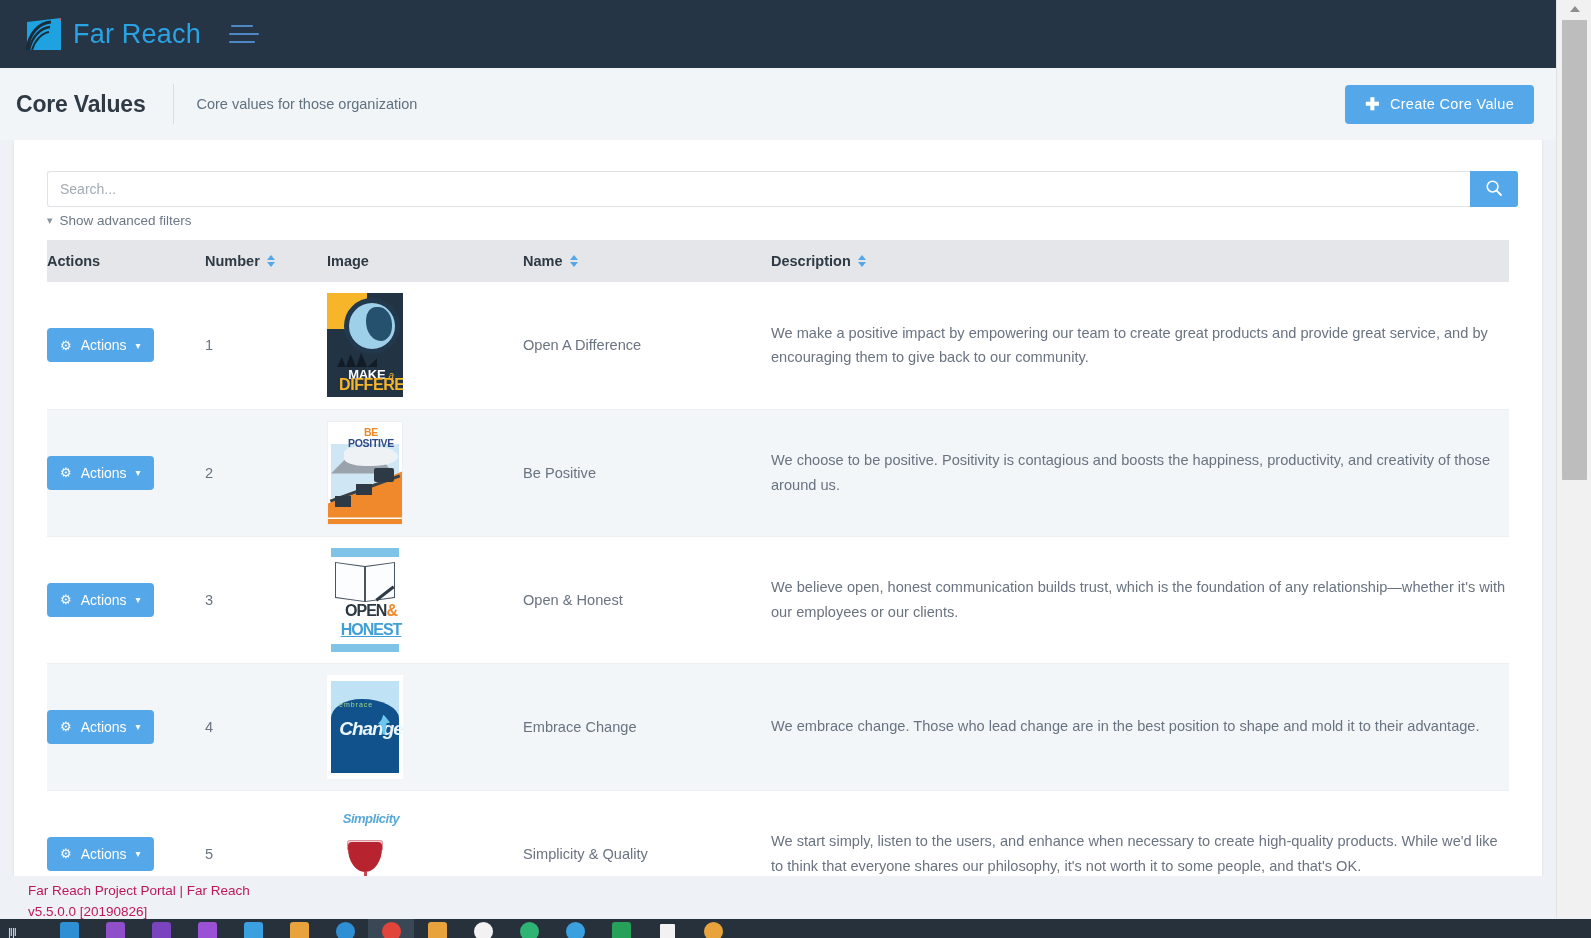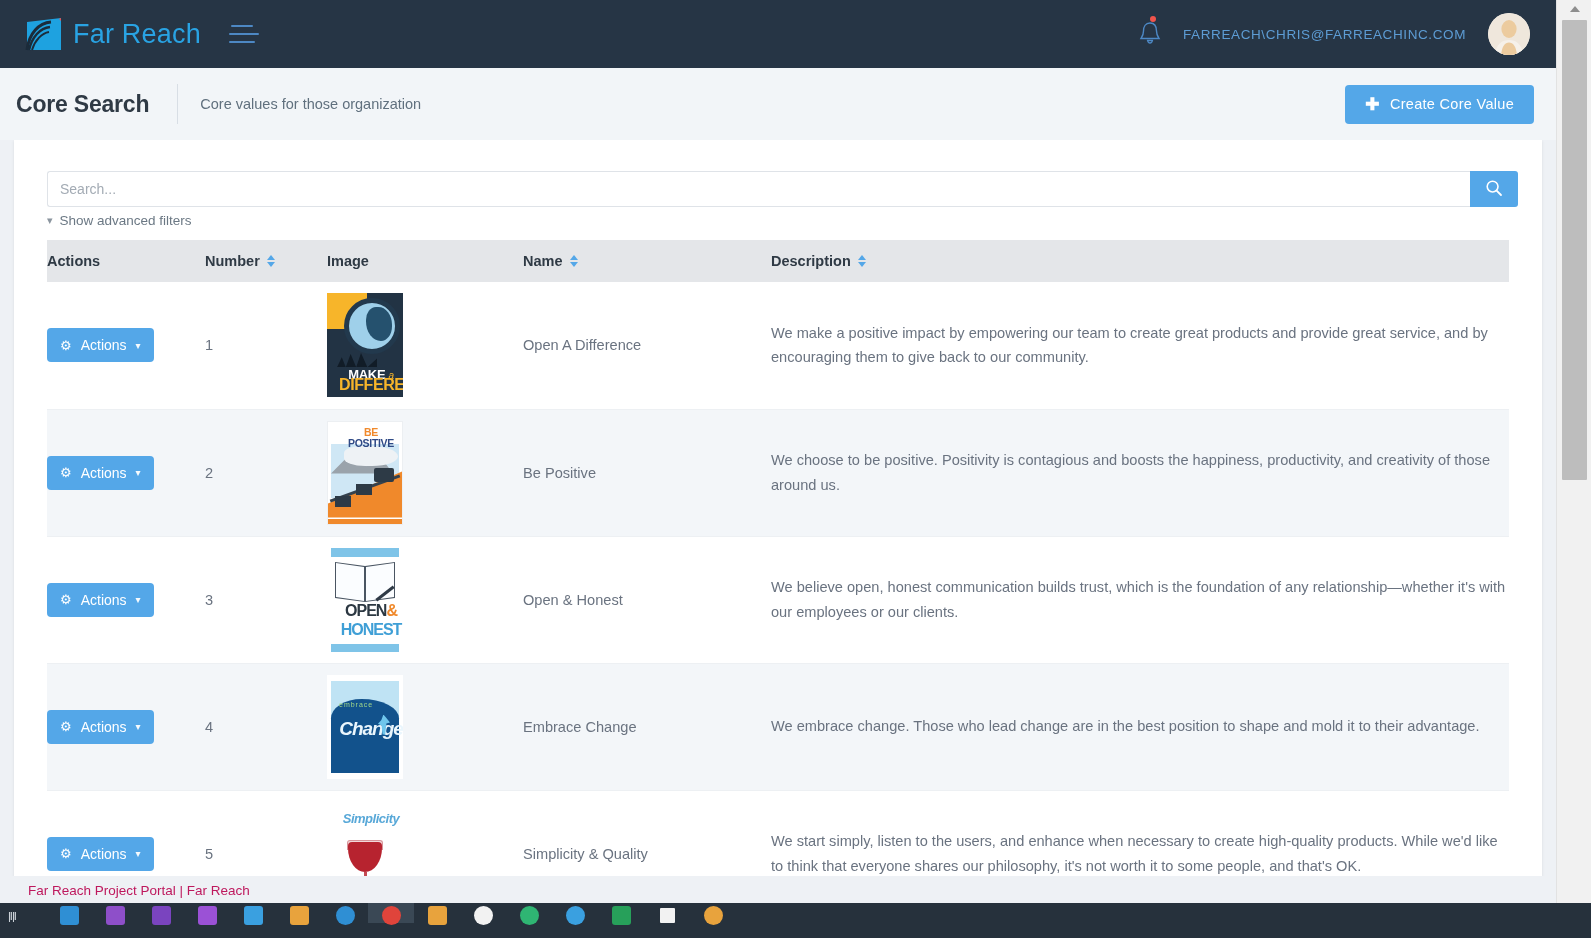--- a/index.html
+++ b/index.html
@@ -298,21 +298,21 @@
   .p2 .cap1 em { color: #f0892b; font-style: normal; }
 
   
   .p3 { background: #ffffff; }
   .p3 .topbar { position: absolute; left: 4px; right: 4px; top: 0; height: 9px; background: #7fc4e8; }
   .p3 .book-l { position: absolute; left: 8px; top: 16px; width: 30px; height: 36px; background: #fbfdff; border: 1.5px solid #4a5562; transform: skewY(8deg); }
   .p3 .book-r { position: absolute; right: 8px; top: 16px; width: 30px; height: 36px; background: #fbfdff; border: 1.5px solid #4a5562; transform: skewY(-8deg); }
   .p3 .pen { position: absolute; right: 7px; top: 44px; width: 22px; height: 3px; background: #2f3a46; transform: rotate(-38deg); }
   .p3 .cap1 { bottom: 32px; font-size: 16px; color: #2c3842; letter-spacing: -1px; }
   .p3 .cap1 em { color: #f0892b; font-style: normal; }
-  .p3 .cap2 { bottom: 13px; font-size: 16px; color: #3f9fd6; letter-spacing: -1px; }
+  .p3 .cap2 { bottom: 13px; font-size: 16px; color: #3f9fd6; letter-spacing: -1px; text-decoration: underline; }
   .p3 .botbar { position: absolute; left: 4px; right: 4px; bottom: 0; height: 8px; background: #7fc4e8; }
 
   
   .p4 { background: #ffffff; }
   .p4 .sky { position: absolute; left: 4px; right: 4px; top: 6px; height: 40px; background: #bfe3f4; }
   .p4 .wave { position: absolute; left: 4px; right: 4px; top: 24px; bottom: 6px; background: #12528c;
               border-radius: 45% 55% 0 0 / 26% 26% 0 0; }
   .p4 .emb { position: absolute; left: 12px; top: 26px; font-size: 7px; color: #9fd68a; letter-spacing: 1px; z-index:2; }
   .p4 .cap1 { top: 44px; font-size: 19px; color: #eaf6fd; font-style: italic; letter-spacing: -1px; z-index:2; }
   .p4 .surfer { position: absolute; right: 13px; top: 40px; width: 12px; height: 20px; background: #6fc6ec;
@@ -370,21 +370,21 @@
     width: 25px; height: 460px;
     background: #bdbdbd;
     border-radius: 1px;
     cursor: pointer;
   }
 
   
   .taskbar {
     position: absolute;
     left: 0; bottom: 0;
-    width: 1591px; height: 35px;
+    width: 1591px; height: 19px;
     background: #26313c;
     display: flex;
     align-items: flex-start;
     overflow: hidden;
     z-index: 40;
   }
   .tb-start { width: 46px; height: 20px; position: relative; }
   .tb-start .ico {
     position: absolute; left: 8px; top: 7px;
     color: #dfe5ea; font-size: 11px; letter-spacing: -1px;
@@ -417,45 +417,24 @@
       </span>
       <span class="brand-text">Far Reach</span>
     </div>
 
     <div class="hamburger">
       <i></i>
         <i></i>
         <i></i>
     </div>
 
-    <div class="nav-right">
-
-      <div class="bell-wrap">
-        <div class="bell-dot"></div>
-        <svg width="22" height="26" viewBox="0 0 22 26" xmlns="http://www.w3.org/2000/svg">
-          <path d="M11 3 C6.5 3 4.5 6.5 4.5 11 C4.5 15 3 17 2 18.5 L20 18.5 C19 17 17.5 15 17.5 11 C17.5 6.5 15.5 3 11 3 Z" fill="none" stroke="#4d88c4" stroke-width="1.4"></path>
-          <path d="M8.6 20.5 C8.9 22.2 9.8 23 11 23 C12.2 23 13.1 22.2 13.4 20.5 Z" fill="none" stroke="#4d88c4" stroke-width="1.4"></path>
-        </svg>
-      </div>
-
-      <span class="user-email">FARREACH\CHRIS@FARREACHINC.COM</span>
-
-      <div class="avatar">
-        <svg width="42" height="42" viewBox="0 0 42 42" xmlns="http://www.w3.org/2000/svg">
-          <circle cx="21" cy="21" r="21" fill="#efe7dc"></circle>
-          <ellipse cx="21" cy="16" rx="7.6" ry="9" fill="#eccb9e"></ellipse>
-          <path d="M7 42 C8 31 14 27 21 27 C28 27 34 31 35 42 Z" fill="#f6f1ea"></path>
-          <path d="M13 42 C14 33 17 29.5 21 29.5 C25 29.5 28 33 29 42 Z" fill="#eccb9e"></path>
-        </svg>
-      </div>
-    </div>
   </div>
 
   <div class="pagehead">
-    <div class="page-title">Core Search</div>
+    <div class="page-title">Core Values</div>
     <div class="head-divider"></div>
     <div class="page-sub">Core values for those organization</div>
     <button class="create-btn">
       <span class="plus-icon">✚</span>
       <span>Create Core Value</span>
     </button>
   </div>
 
   <div class="card">
 

